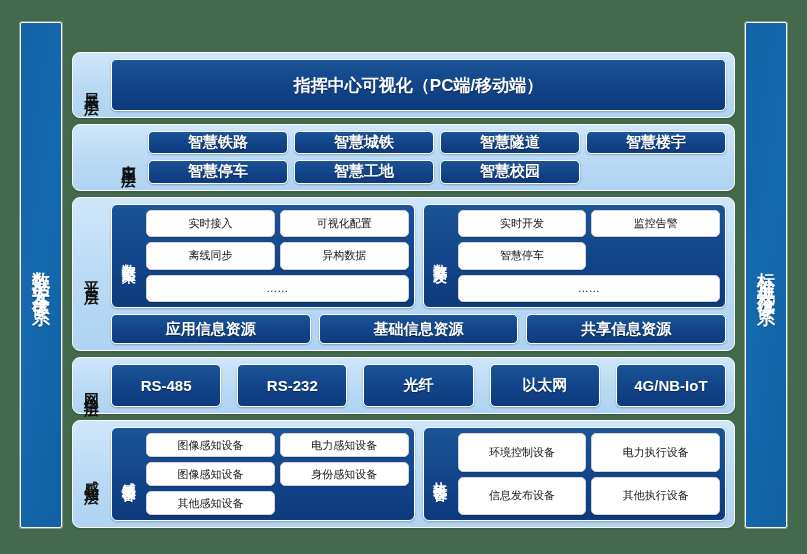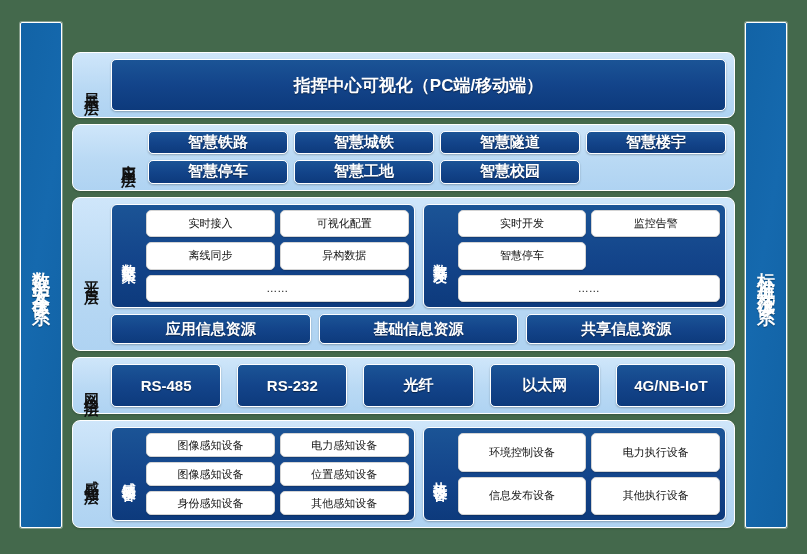--- a/index.html
+++ b/index.html
@@ -298,21 +298,20 @@
         <div id="sensing-groups">
 
           <div class="group" id="sense-group">
             <div class="group-title">
               <span>感知设备</span>
             </div>
             <div class="group-cells">
               <div class="white-pill">图像感知设备</div>
               <div class="white-pill">电力感知设备</div>
               <div class="white-pill">图像感知设备</div>
-              <div class="white-pill">位置感知设备</div>
               <div class="white-pill">身份感知设备</div>
               <div class="white-pill">其他感知设备</div>
             </div>
           </div>
 
           <div class="group" id="exec-group">
             <div class="group-title">
               <span>执行设备</span>
             </div>
             <div class="group-cells">

